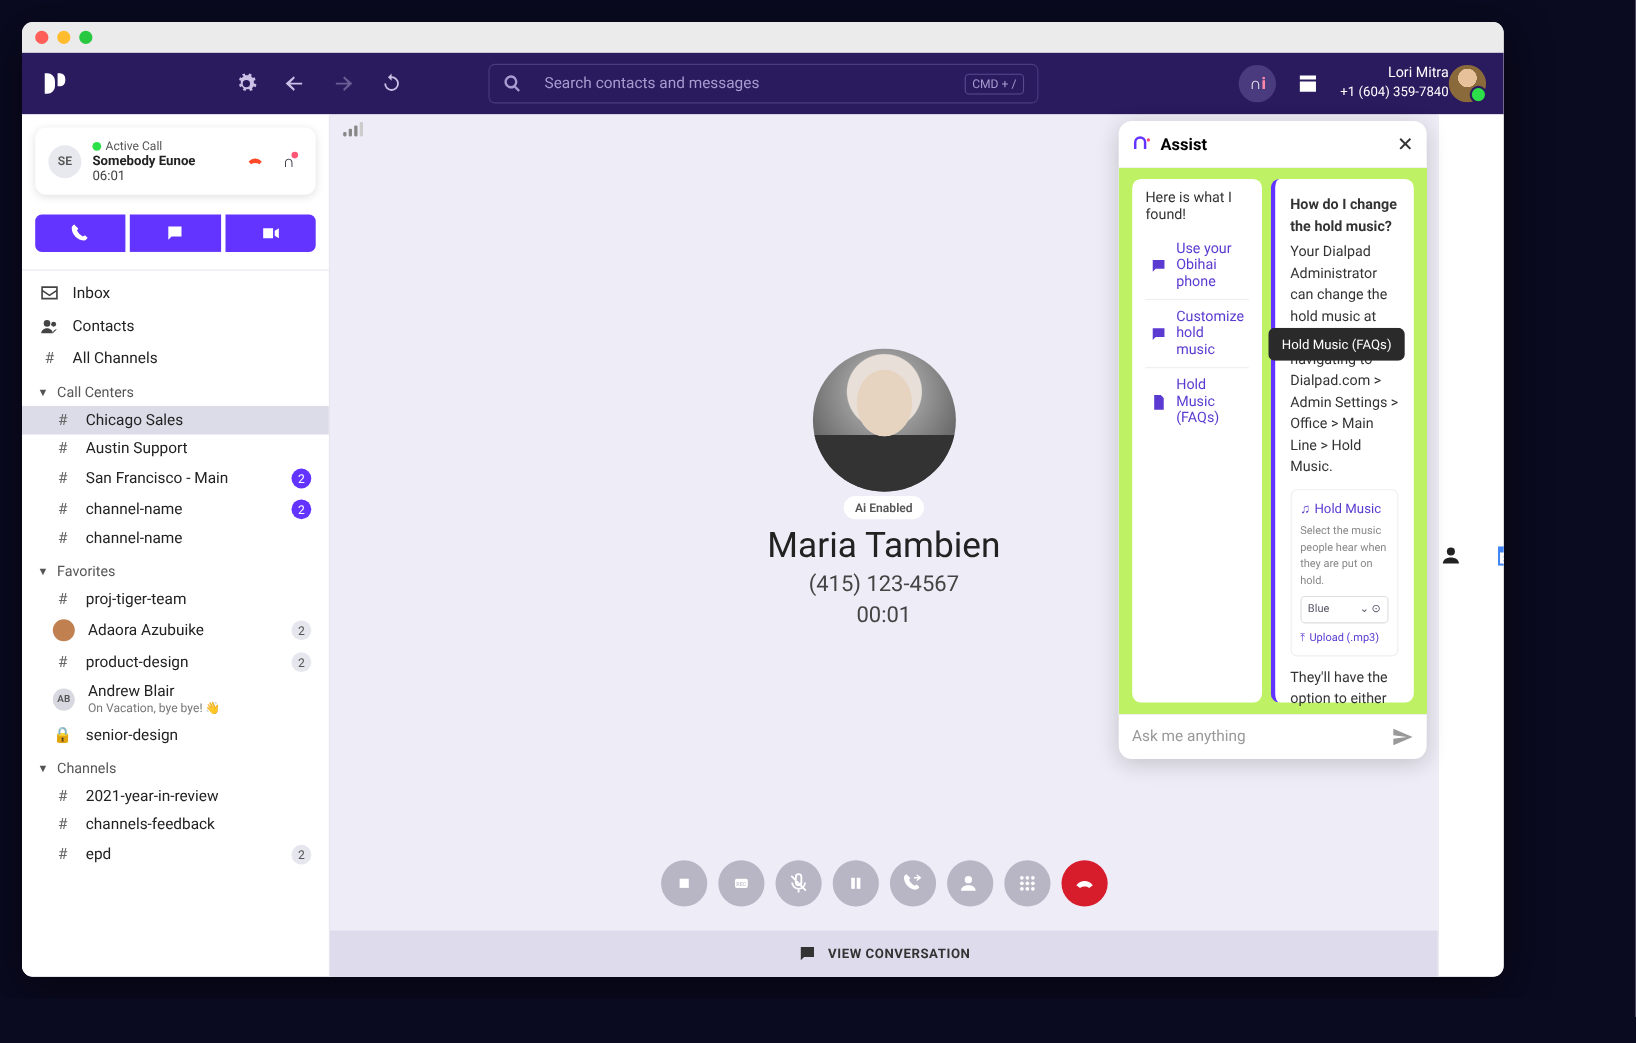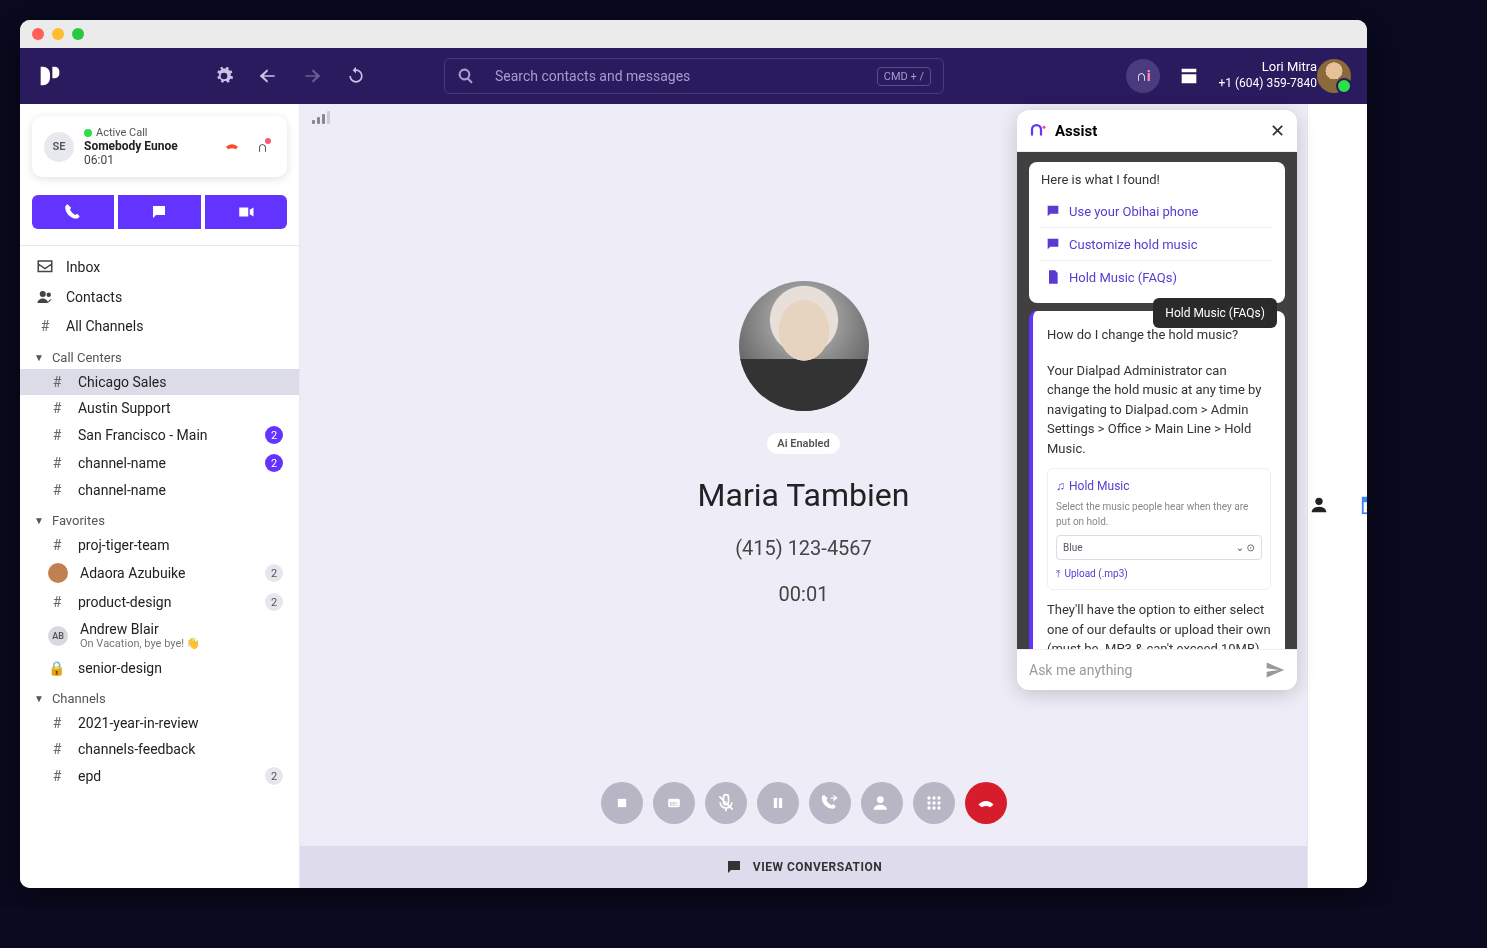--- a/index.html
+++ b/index.html
@@ -58,47 +58,47 @@
 .section-h{display:flex;align-items:center;padding:10px 14px 4px;gap:8px;font-size:13px;color:#555;cursor:pointer}
 .section-h .tri{font-size:10px}
 .fav-avatar{width:20px;height:20px;border-radius:50%;background:#d0a080;display:inline-flex;align-items:center;justify-content:center;font-size:9px;color:#fff;font-weight:600}
 .nav-row .sub{font-size:11px;color:#777}
 
 .center{flex:1;background:#eeedf7;display:flex;flex-direction:column;position:relative}
 .sigbar{position:absolute;left:12px;top:8px;display:flex;align-items:flex-end;gap:2px;height:12px}
 .sigbar span{width:3px;background:#888;border-radius:1px}
 .sigbar span:nth-child(1){height:4px}.sigbar span:nth-child(2){height:7px}.sigbar span:nth-child(3){height:10px}.sigbar span:nth-child(4){height:13px;background:#ccc}
 
-.call-body{flex:1;display:flex;flex-direction:column;align-items:center;justify-content:center;gap:22px}
+.call-body{flex:1;display:flex;flex-direction:column;align-items:center;justify-content:center;gap:4px}
 .caller-photo{width:130px;height:130px;border-radius:50%;background:radial-gradient(circle at 50% 30%,#e8e0d8 30%,#999 31%,#555 80%);overflow:hidden;position:relative}
 .caller-photo::before{content:"";position:absolute;inset:0;background:radial-gradient(ellipse 50px 60px at 50% 38%,#e6d4c0 50%,transparent 51%),linear-gradient(180deg,transparent 60%,#333 60%)}
 .badge-ai{background:#fff;padding:4px 10px;border-radius:12px;font-size:11px;color:#555;font-weight:600}
 .caller-name{font-size:32px;color:#222}
 .caller-phone{font-size:20px;color:#444}
 .timer{font-size:20px;color:#444}
 
 .call-controls{display:flex;gap:10px;justify-content:center;padding:0 0 22px}
 .cbtn{width:42px;height:42px;border-radius:50%;background:#b8b5c4;display:flex;align-items:center;justify-content:center;cursor:pointer;color:#fff}
 .cbtn svg{width:20px;height:20px;fill:currentColor}
 .cbtn.hang{background:#d71c2c}
 .view-conv{height:42px;background:#dedcec;display:flex;align-items:center;justify-content:center;gap:10px;font-size:12px;font-weight:700;letter-spacing:.5px;color:#333}
 .view-conv svg{width:18px;height:18px;fill:#333}
 
 .assist{position:absolute;right:10px;top:6px;width:280px;height:580px;background:#fff;border-radius:12px;box-shadow:0 4px 20px rgba(0,0,0,.18);display:flex;flex-direction:column;overflow:hidden}
 .assist-h{display:flex;align-items:center;padding:10px 12px;gap:8px;border-bottom:1px solid #eee}
 .assist-h .title{font-weight:700;font-size:15px;flex:1}
 .assist-h .close{cursor:pointer;font-size:18px;color:#333}
-.assist-body{flex:1;overflow-y:auto;padding:10px 12px;background:#404040;font-size:13px;color:#333;display:flex;flex-direction:column;gap:8px}
+.assist-body{flex:1;overflow-y:auto;padding:10px 12px;background:#bef264;font-size:13px;color:#333;display:flex;flex-direction:row;gap:8px}
 .bubble{background:#fff;border-radius:8px;padding:10px 12px}
 .result-row{display:flex;align-items:center;gap:8px;padding:8px 4px;border-bottom:1px solid #eee;color:#5a3ad0;cursor:pointer}
 .result-row svg{width:16px;height:16px;fill:#5a3ad0;flex-shrink:0}
 .result-row:last-child{border-bottom:none}
 .tooltip{position:absolute;right:20px;top:188px;background:#2a2a2a;color:#fff;padding:8px 12px;border-radius:6px;font-size:12px}
 .article{background:#fff;border-radius:8px;padding:14px;border-left:4px solid #6333ff;font-size:13px;line-height:1.5}
-.article .q{font-weight:400;margin-bottom:16px}
+.article .q{font-weight:700;margin-bottom:4px}
 .article .path{font-weight:400}
 .hold-prev{border:1px solid #eee;border-radius:6px;padding:8px;margin:10px 0;font-size:10px}
 .hold-prev .tt{color:#5a3ad0;font-size:12px;margin-bottom:4px;display:flex;align-items:center;gap:4px}
 .hold-prev .desc{color:#888;margin-bottom:6px}
 .hold-prev .sel{border:1px solid #ddd;border-radius:4px;padding:4px 6px;display:flex;justify-content:space-between;color:#556}
 .hold-prev .up{color:#5a3ad0;margin-top:6px;display:flex;align-items:center;gap:4px}
 .faq-link{display:flex;align-items:center;gap:8px;color:#5a3ad0;margin-top:8px;cursor:pointer}
 .faq-link svg{width:16px;height:16px;fill:#5a3ad0}
 .assist-input{display:flex;align-items:center;padding:10px 12px;border-top:1px solid #eee;gap:8px}
 .assist-input input{flex:1;border:none;outline:none;font-size:14px;color:#333}

